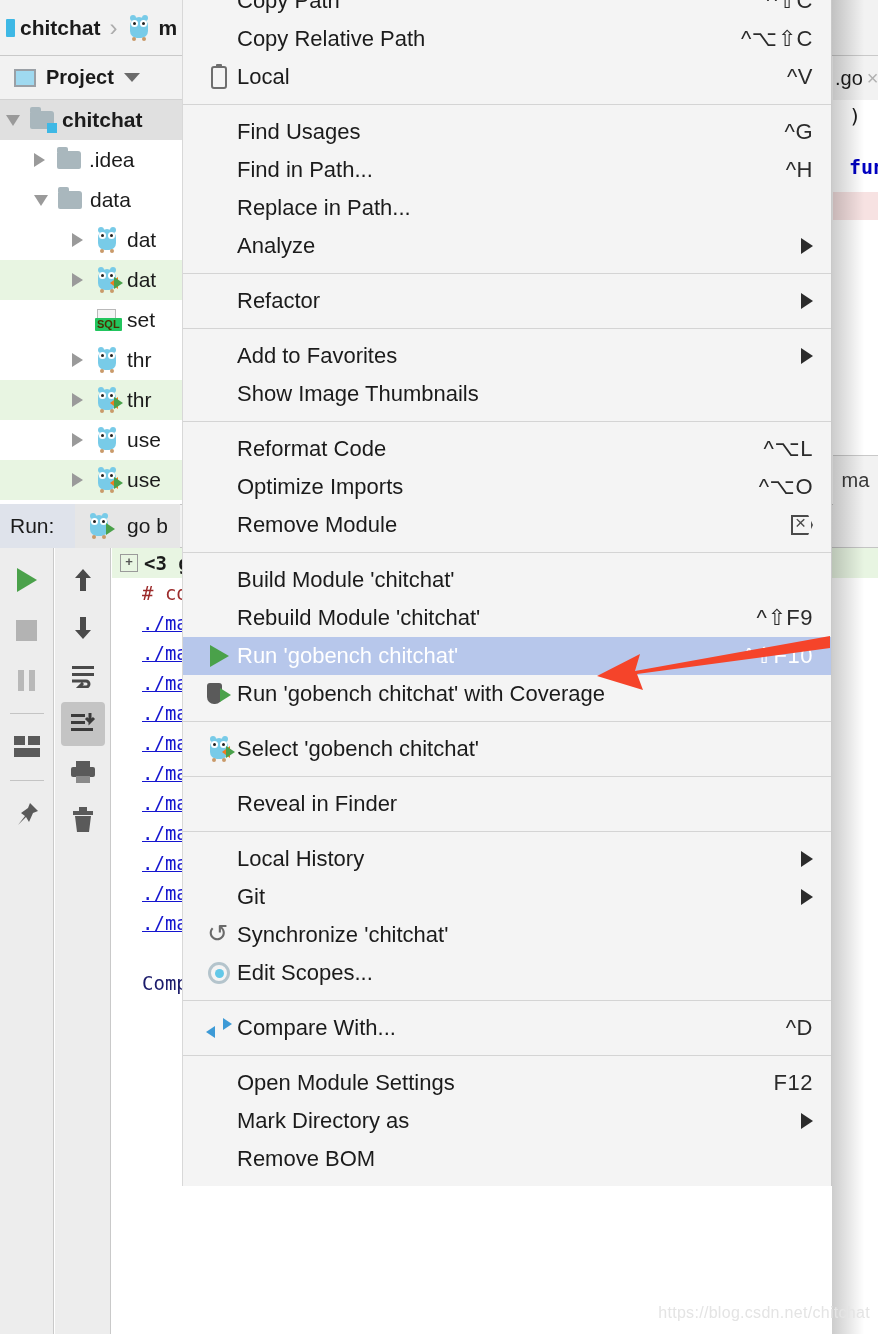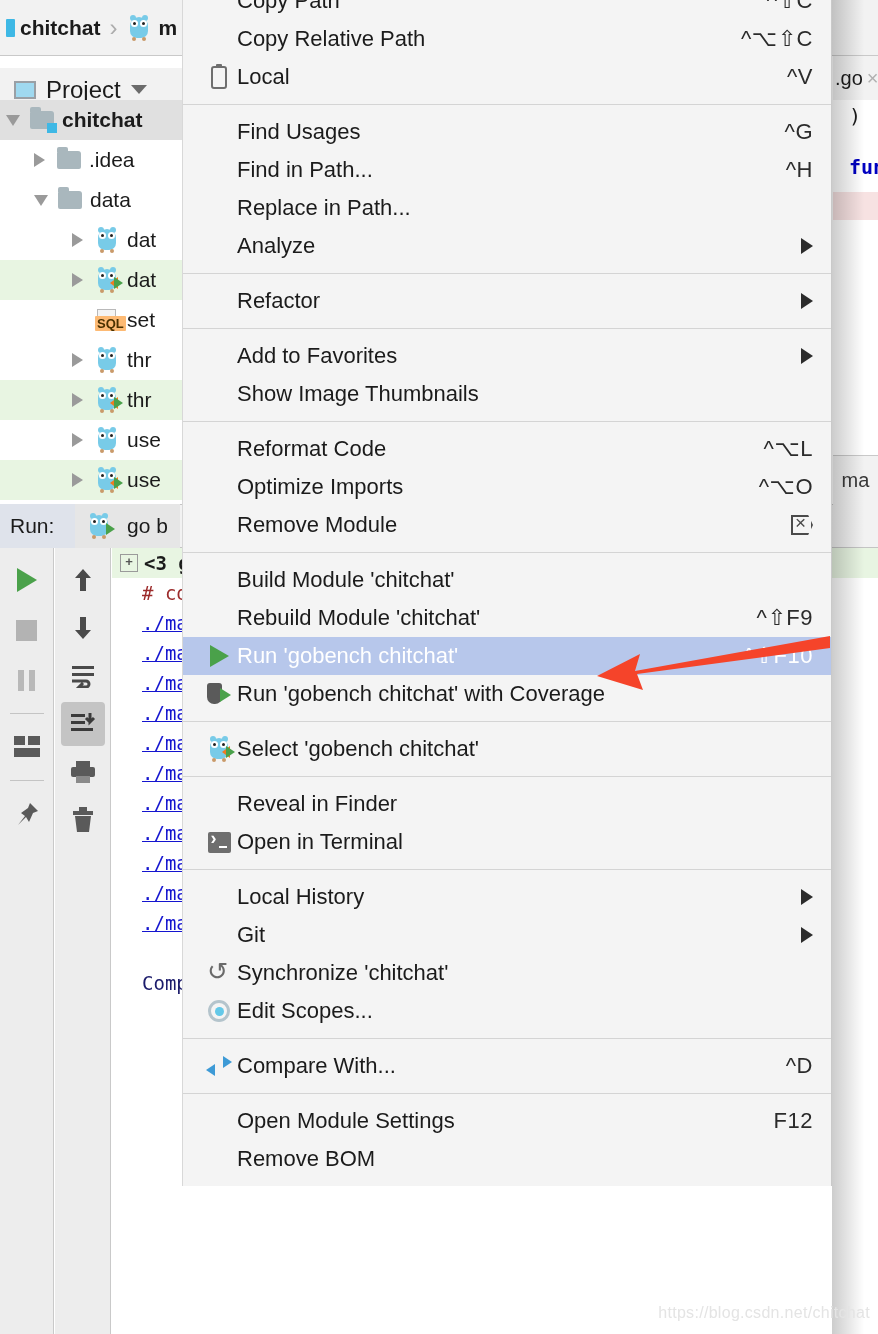--- a/index.html
+++ b/index.html
@@ -35,24 +35,24 @@
   .gopher .ear.l{left:3px;} .gopher .ear.r{left:15px;}
   .gopher .foot{position:absolute;bottom:0;width:4px;height:4px;background:#c99a6a;border-radius:2px;}
   .gopher .foot.l{left:5px;} .gopher .foot.r{left:15px;}
   .gopher .run-b{position:absolute;right:-4px;bottom:4px;width:0;height:0;
     border-left:9px solid #4aa14a;border-top:6px solid transparent;border-bottom:6px solid transparent;}
   .gopher .run-o{position:absolute;right:1px;bottom:4px;width:0;height:0;
     border-right:8px solid #f07a21;border-top:6px solid transparent;border-bottom:6px solid transparent;}
 
   
   .tool-head{
-    position:absolute;left:0;top:68px;width:182px;height:44px;
+    position:absolute;left:0;top:56px;width:182px;height:44px;
     background:#f2f2f2;border-bottom:1px solid #d2d2d2;
     display:flex;align-items:center;padding-left:14px;box-sizing:border-box;
-    font-size:24px;color:#1b1b1b;
+    font-size:20px;color:#1b1b1b;font-weight:bold;
   }
   .panel-icon{width:22px;height:18px;border:2px solid #9aa0a6;background:#9fd9f0;
     box-sizing:border-box;margin-right:10px;flex:none;}
   .caret-dn{width:0;height:0;border-left:8px solid transparent;border-right:8px solid transparent;
     border-top:9px solid #6b6b6b;margin-left:10px;flex:none;}
 
   
   .tree{position:absolute;left:0;top:100px;width:182px;height:404px;background:#fff;overflow:hidden;}
   .trow{height:40px;display:flex;align-items:center;white-space:nowrap;font-size:21px;color:#1b1b1b;
     box-sizing:border-box;}
@@ -60,21 +60,21 @@
   .trow.green{background:#e8f5e2;}
   .tw{width:0;height:0;flex:none;}
   .tw.closed{border-left:11px solid #9a9a9a;border-top:7px solid transparent;border-bottom:7px solid transparent;}
   .tw.open{border-top:11px solid #9a9a9a;border-left:7px solid transparent;border-right:7px solid transparent;}
   .tw.none{width:11px;height:1px;}
   .folder{width:24px;height:18px;background:#a9b7bd;border-radius:2px 3px 2px 2px;position:relative;flex:none;}
   .folder::before{content:"";position:absolute;left:0;top:-4px;width:11px;height:5px;background:#a9b7bd;border-radius:2px 2px 0 0;}
   .folder.mod::after{content:"";position:absolute;right:-3px;bottom:-4px;width:10px;height:10px;background:#3eb8e5;}
   .sqlicon{width:24px;height:22px;position:relative;flex:none;}
   .sqlicon .pg{position:absolute;left:2px;top:0;width:17px;height:14px;background:#f4f4f4;border:1px solid #b9b9b9;}
-  .sqlicon .tag{position:absolute;left:0;bottom:0;background:#fdba74;color:#4a3100;font-size:13px;
+  .sqlicon .tag{position:absolute;left:0;bottom:0;background:#22c55e;color:#4a3100;font-size:11px;
     font-weight:bold;padding:1px 2px;line-height:1;border-radius:1px;}
   .tlabel{margin-left:8px;}
 
   
   .run-tabbar{position:absolute;left:0;top:504px;width:878px;height:44px;background:#f2f2f2;
     border-top:1px solid #c4c4c4;border-bottom:1px solid #c4c4c4;display:flex;align-items:center;
     font-size:21px;color:#1b1b1b;box-sizing:border-box;}
   .run-label{width:75px;padding-left:10px;box-sizing:border-box;background:#dfe3eb;height:44px;
     display:flex;align-items:center;}
   .run-tab{display:flex;align-items:center;gap:16px;padding:0 12px;height:44px;background:#e6e6e6;}
@@ -628,26 +628,20 @@
       <span class="lbl">Select 'gobench chitchat'</span>
     </div>
   </div>
   <div class="msep"></div>
 
   <div class="mgroup">
     <div class="mi">
       <span class="ico"></span>
       <span class="lbl">Reveal in Finder</span>
     </div>
-    <div class="mi">
-      <span class="ico">
-          <span class="ic-term"></span>
-        </span>
-      <span class="lbl">Open in Terminal</span>
-    </div>
   </div>
   <div class="msep"></div>
 
   <div class="mgroup">
     <div class="mi">
       <span class="ico"></span>
       <span class="lbl">Local History</span>
       <span class="arrow"></span>
     </div>
     <div class="mi">
@@ -687,20 +681,25 @@
   <div class="msep"></div>
 
   <div class="mgroup">
     <div class="mi">
       <span class="ico"></span>
       <span class="lbl">Open Module Settings</span>
       <span class="short">F12</span>
     </div>
     <div class="mi">
       <span class="ico"></span>
+      <span class="lbl">Mark Directory as</span>
+      <span class="arrow"></span>
+    </div>
+    <div class="mi">
+      <span class="ico"></span>
       <span class="lbl">Remove BOM</span>
     </div>
   </div>
 </div>
 
 <svg id="annot" viewBox="0 0 235 70">
   <path d="M235 8 L40 43 L45 26 L2 48 L48 62 L42 46 L235 20 Z" fill="#f5442a"></path>
 </svg>
 
 <div id="wm">https://blog.csdn.net/chitchat</div>

